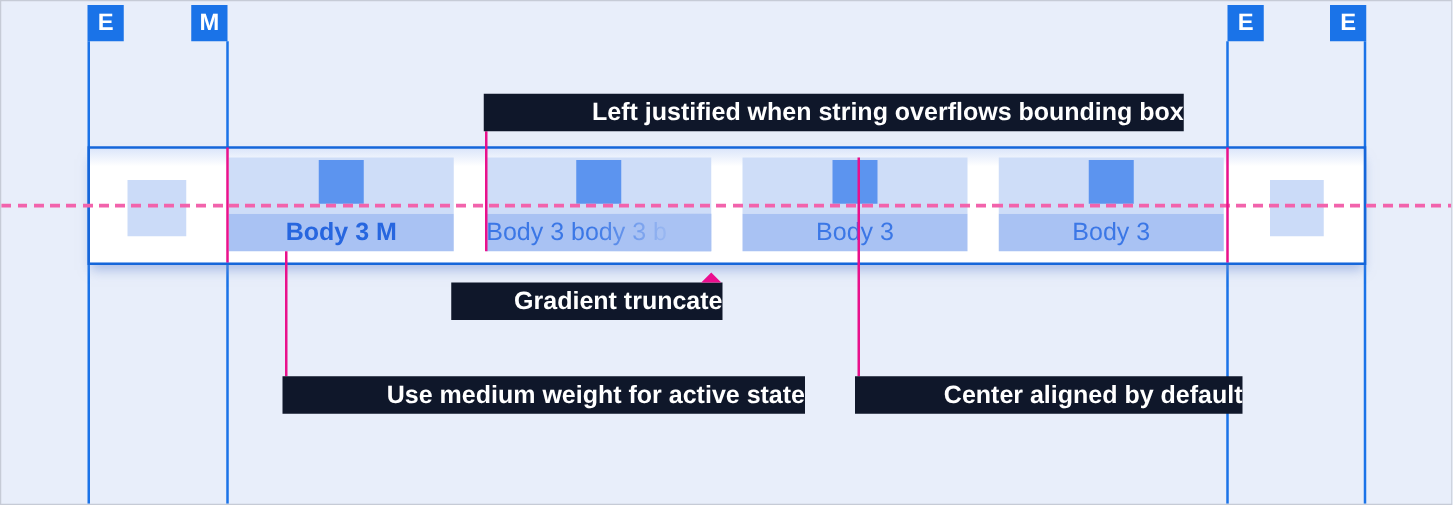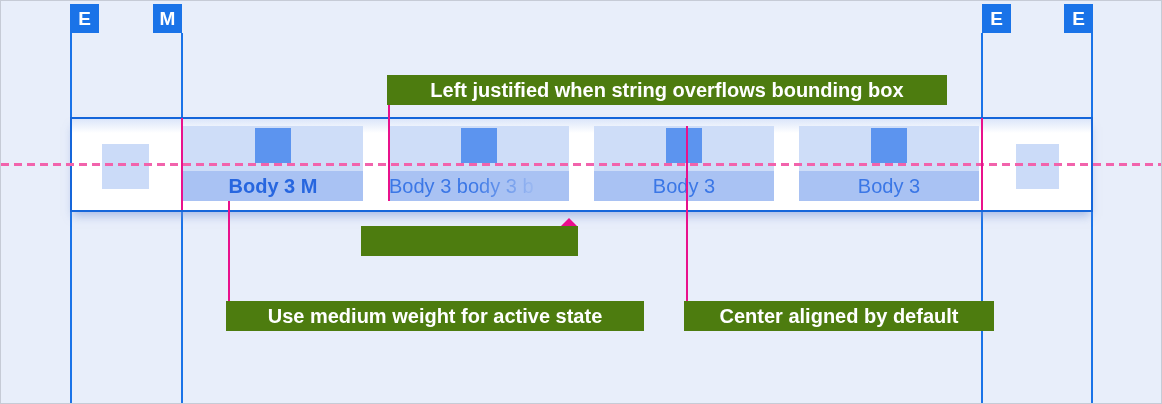--- a/index.html
+++ b/index.html
@@ -48,22 +48,22 @@
   .sq{ position:absolute; top:143px; height:45px; background:#CBDBF8; }
   
   .dashline{
     position:absolute; left:0; right:0; top:162px; height:3px;
     background:repeating-linear-gradient(90deg,#F263AC 0 8px, rgba(0,0,0,0) 8px 13px);
   }
   
   .leader{ position:absolute; width:2px; background:#E9118C; }
   
   .note{
-    position:absolute; height:30px; background:#4d7c0f; color:#ffffff;
-    font-size:20px; font-weight:bold; line-height:30px; text-align:center;
+    position:absolute; height:30px; background:#0f172a; color:#ffffff;
+    font-size:20px; font-weight:bold; line-height:30px; text-align:right;
     white-space:nowrap;
   }
   .caret-up{
     position:absolute; top:-8px; width:0; height:0;
     border-left:8px solid rgba(0,0,0,0);
     border-right:8px solid rgba(0,0,0,0);
     border-bottom:8px solid #EB0D8E;
   }
 </style>
 </head>
@@ -111,17 +111,18 @@
 
   <div class="leader" style="left:180px; top:117px; height:92px"></div>
   <div class="leader" style="left:980px; top:117px; height:92px"></div>
   <div class="leader" style="left:387px; top:104px; height:96px"></div>
   <div class="leader" style="left:227px; top:200px; height:100px"></div>
   <div class="leader" style="left:685px; top:125px; height:175px"></div>
 
   <div class="note" style="left:386px; top:74px;  width:560px">Left justified when string overflows bounding box</div>
   <div class="note" style="left:360px; top:225px; width:217px">
     <span class="caret-up" style="left:200px"></span>
+    <span>Gradient truncate</span>
   </div>
   <div class="note" style="left:683px; top:300px; width:310px">Center aligned by default</div>
   <div class="note" style="left:225px; top:300px; width:418px">Use medium weight for active state</div>
 
 </div>
 
 </body></html>

